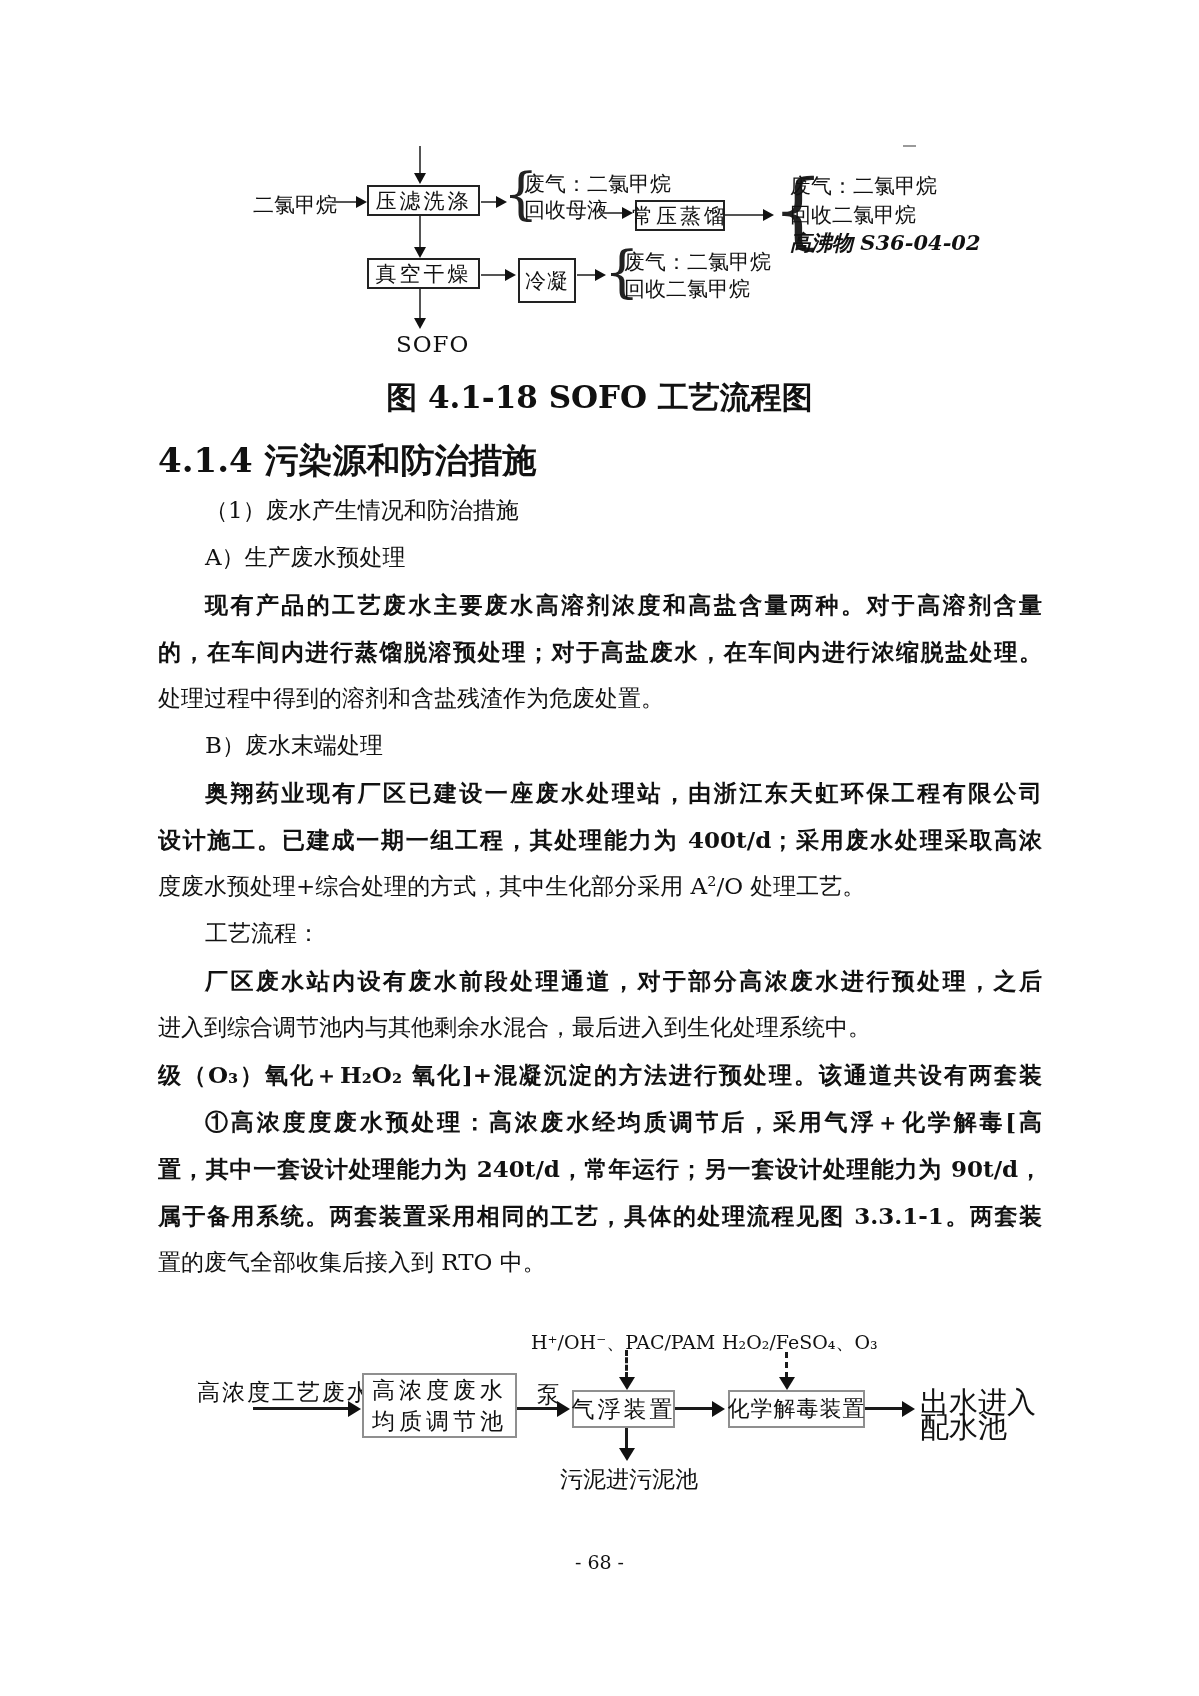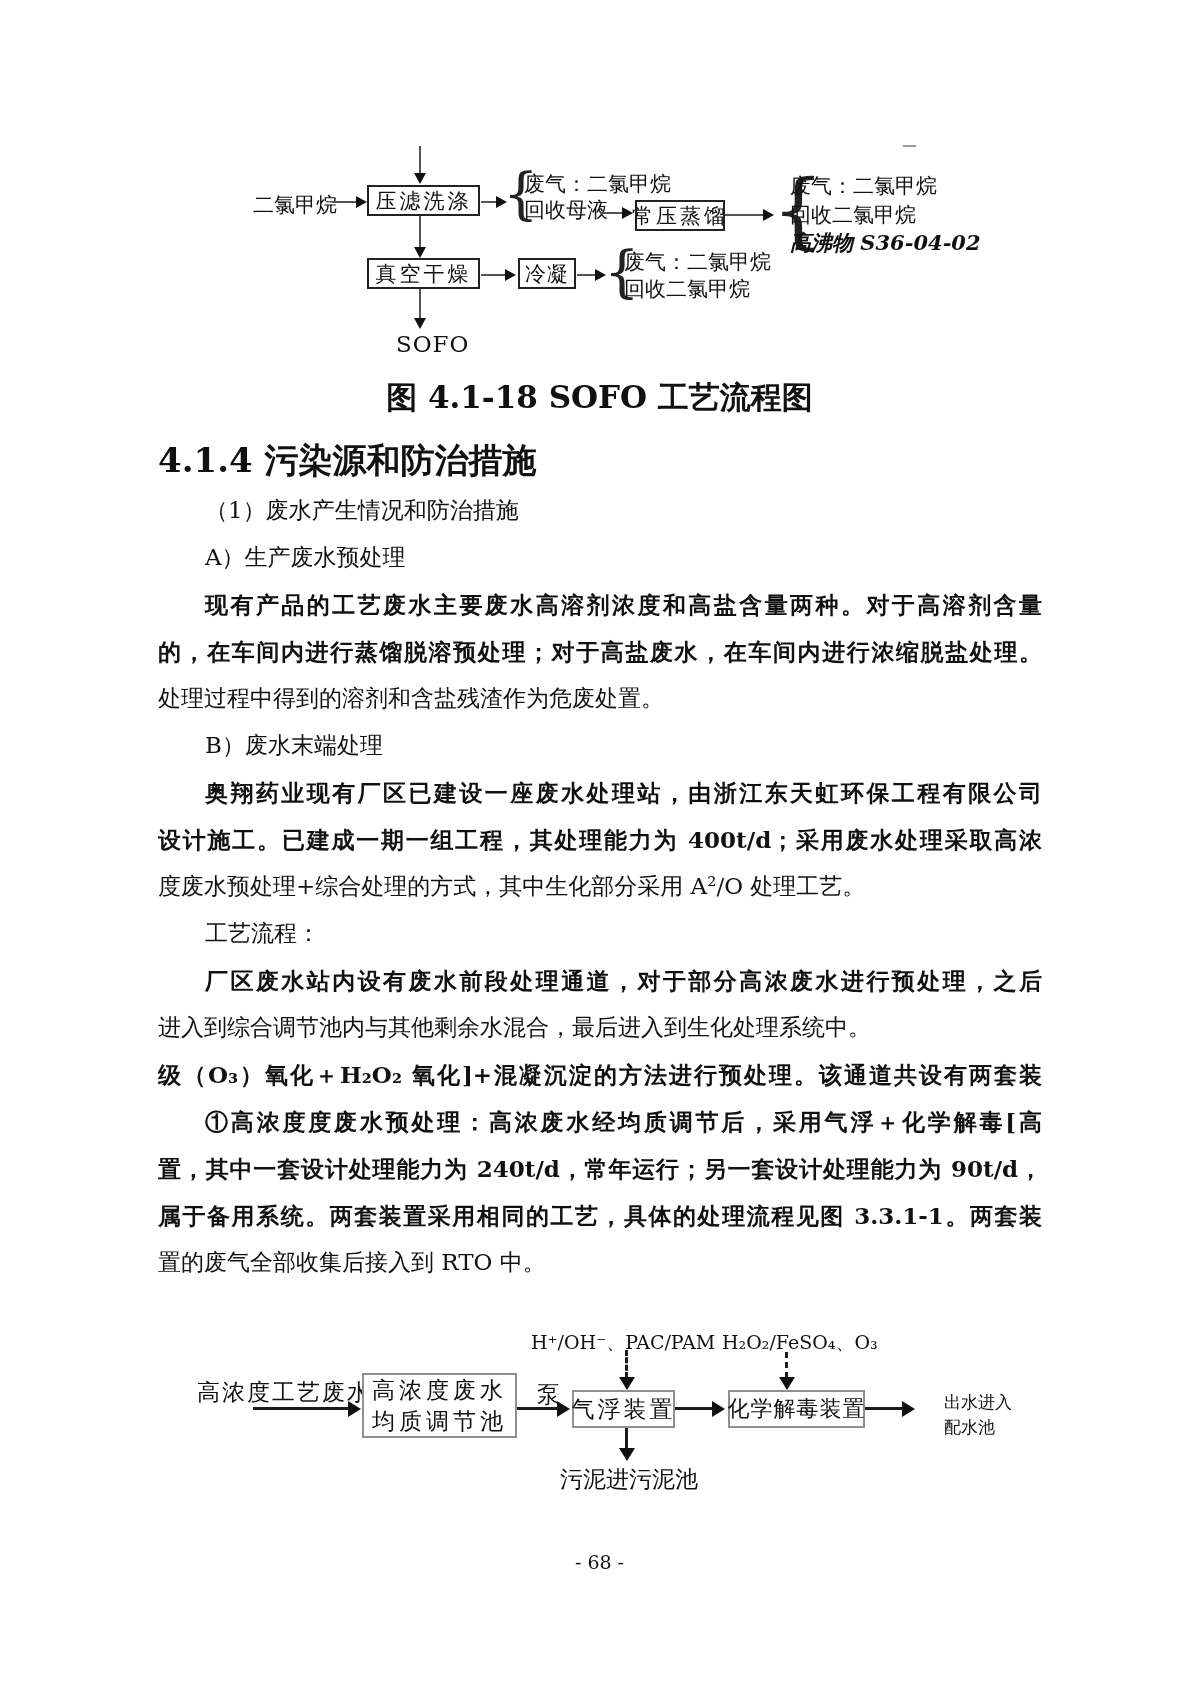--- a/index.html
+++ b/index.html
@@ -28,21 +28,21 @@
         align-items:center;justify-content:center;font-size:23px;letter-spacing:4px;box-sizing:border-box;white-space:nowrap;}
   .small-chem{position:absolute;font-size:19px;white-space:nowrap;}
   
   .caption{position:absolute;left:0;width:1199px;text-align:center;font-weight:bold;font-size:31px;}
   .heading{position:absolute;left:158px;font-weight:bold;font-size:34px;}
   .bodyblock{position:absolute;left:158px;top:487px;width:884px;font-size:23px;}
   .bline{height:47px;line-height:47px;white-space:nowrap;overflow:visible;}
   .bline.indent{text-indent:47px;}
   .bline.just{white-space:normal;text-align:justify;text-align-last:justify;overflow:hidden;font-weight:bold;}
   .pagenum{position:absolute;left:0;width:1199px;text-align:center;font-size:19px;}
-  .twoline{position:absolute;font-size:17px;line-height:25px;white-space:nowrap;margin-left:24px;}
+  .twoline{position:absolute;font-size:29px;line-height:25px;white-space:nowrap;}
 </style>
 </head>
 <body>
 
 <div class="page">
 
   <div>
 
     <div class="vline" style="left:419px;top:146px;height:28px;"></div>
     <div class="tri-d" style="left:414px;top:173px;"></div>
@@ -70,21 +70,21 @@
     <span class="fc-label" style="left:790px;top:172px;">废气：二氯甲烷</span>
     <span class="fc-label" style="left:790px;top:201px;">回收二氯甲烷</span>
     <span class="fc-label" style="left:790px;top:229px;font-weight:bold;font-style:italic;">高沸物 S36-04-02</span>
 
     <div class="vline" style="left:419px;top:216px;height:32px;"></div>
     <div class="tri-d" style="left:414px;top:247px;"></div>
     <div class="box" style="left:367px;top:258px;width:113px;height:31px;">真空干燥</div>
 
     <div class="hline" style="left:481px;top:274px;width:26px;"></div>
     <div class="tri-r" style="left:505px;top:269px;"></div>
-    <div class="box" style="left:518px;top:258px;width:58px;height:31px;letter-spacing:1px;">冷凝</div>
+    <div class="box" style="left:518px;top:258px;width:58px;height:45px;letter-spacing:1px;">冷凝</div>
 
     <div class="hline" style="left:577px;top:274px;width:20px;"></div>
     <div class="tri-r" style="left:595px;top:269px;"></div>
     <span class="brace" style="left:604px;top:244px;font-size:56px;"></span>
     <span class="fc-label" style="left:624px;top:248px;">废气：二氯甲烷</span>
     <span class="fc-label" style="left:624px;top:275px;">回收二氯甲烷</span>
 
     <div class="vline" style="left:419px;top:289px;height:30px;"></div>
     <div class="tri-d" style="left:414px;top:318px;"></div>
     <span class="fc-label" style="left:396px;top:331px;font-size:23px;letter-spacing:1px;">SOFO</span>

